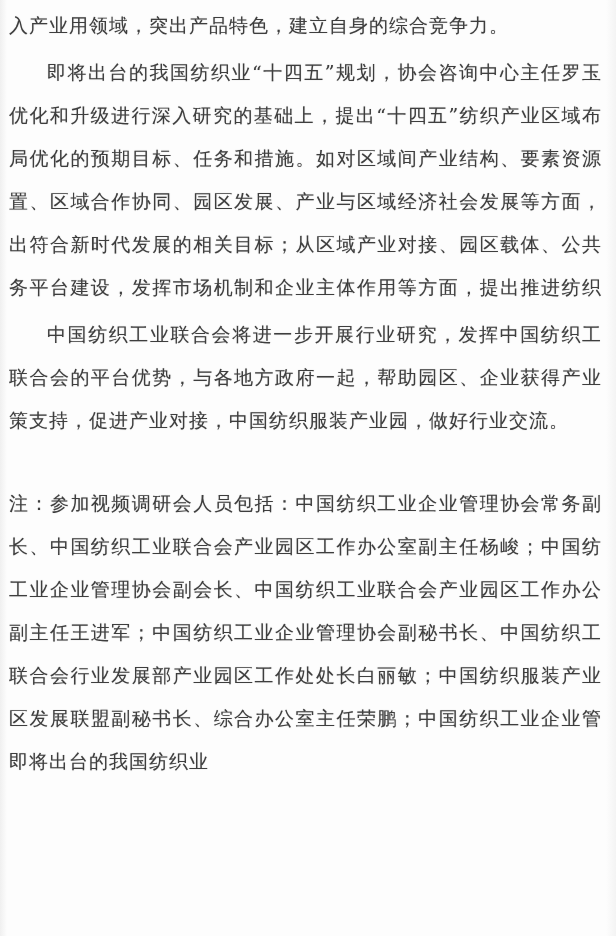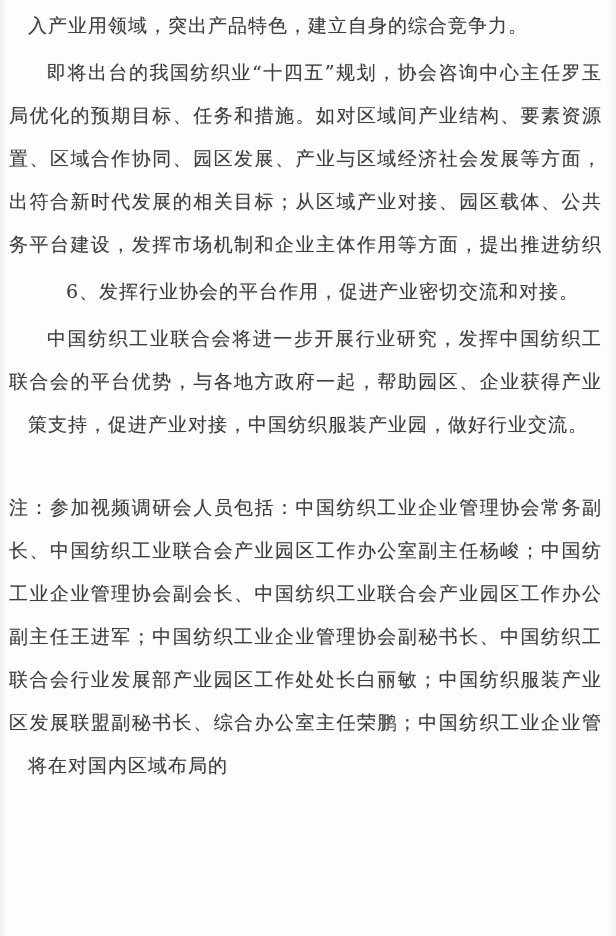--- a/index.html
+++ b/index.html
@@ -29,57 +29,54 @@
   .para { margin: 0 0 4px 0; }
   .para.note-block { margin-top: 40px; }
   .line {
     text-align: justify;
     text-align-last: justify;
     height: 43px;
     overflow: hidden;
   }
   .line.end {           
     text-align-last: left;
-    margin-left: 19px;
   }
   .line.ind {           
     text-indent: 2em;
   }
 </style>
 </head>
 <body>
 
 <div class="page">
 
   <div class="para">
     <div class="line end">入产业用领域，突出产品特色，建立自身的综合竞争力。</div>
   </div>
 
 
   <div class="para">
     <div class="line ind">即将出台的我国纺织业“十四五”规划，协会咨询中心主任罗玉成</div>
+    <div class="line">优化和升级进行深入研究的基础上，提出“十四五”纺织产业区域布</div>
     <div class="line">局优化的预期目标、任务和措施。如对区域间产业结构、要素资源配</div>
     <div class="line">置、区域合作协同、园区发展、产业与区域经济社会发展等方面，提</div>
     <div class="line">出符合新时代发展的相关目标；从区域产业对接、园区载体、公共服</div>
     <div class="line">务平台建设，发挥市场机制和企业主体作用等方面，提出推进纺织产</div>
   </div>
 
-  <div class="para">
-    <div class="line end ind">6、发挥行业协会的平台作用，促进产业密切交流和对接。</div>
-  </div>
 
   <div class="para">
     <div class="line ind">中国纺织工业联合会将进一步开展行业研究，发挥中国纺织工业</div>
     <div class="line">联合会的平台优势，与各地方政府一起，帮助园区、企业获得产业政</div>
     <div class="line end">策支持，促进产业对接，中国纺织服装产业园，做好行业交流。</div>
   </div>
 
   <div class="para note-block">
     <div class="line">注：参加视频调研会人员包括：中国纺织工业企业管理协会常务副会</div>
     <div class="line">长、中国纺织工业联合会产业园区工作办公室副主任杨峻；中国纺织</div>
     <div class="line">工业企业管理协会副会长、中国纺织工业联合会产业园区工作办公室</div>
     <div class="line">副主任王进军；中国纺织工业企业管理协会副秘书长、中国纺织工业</div>
     <div class="line">联合会行业发展部产业园区工作处处长白丽敏；中国纺织服装产业园</div>
     <div class="line">区发展联盟副秘书长、综合办公室主任荣鹏；中国纺织工业企业管理</div>
-    <div class="line end">将在对国内区域布局的</div>
+    <div class="line end">即将出台的我国纺织业</div>
   </div>
 
 </div>
 
 </body></html>

